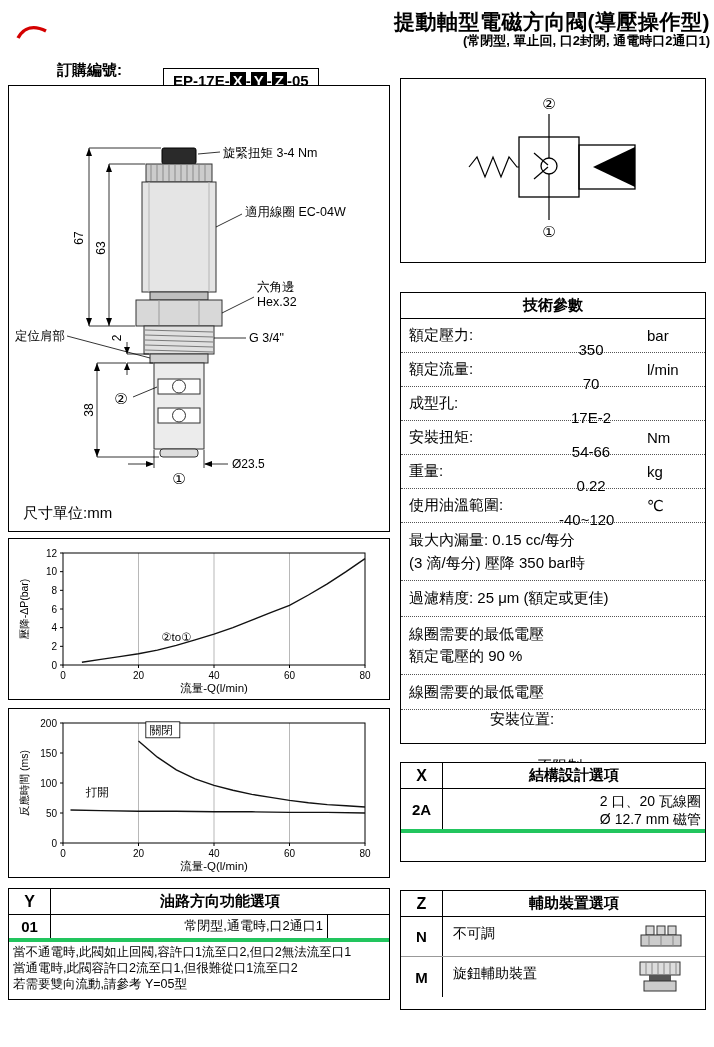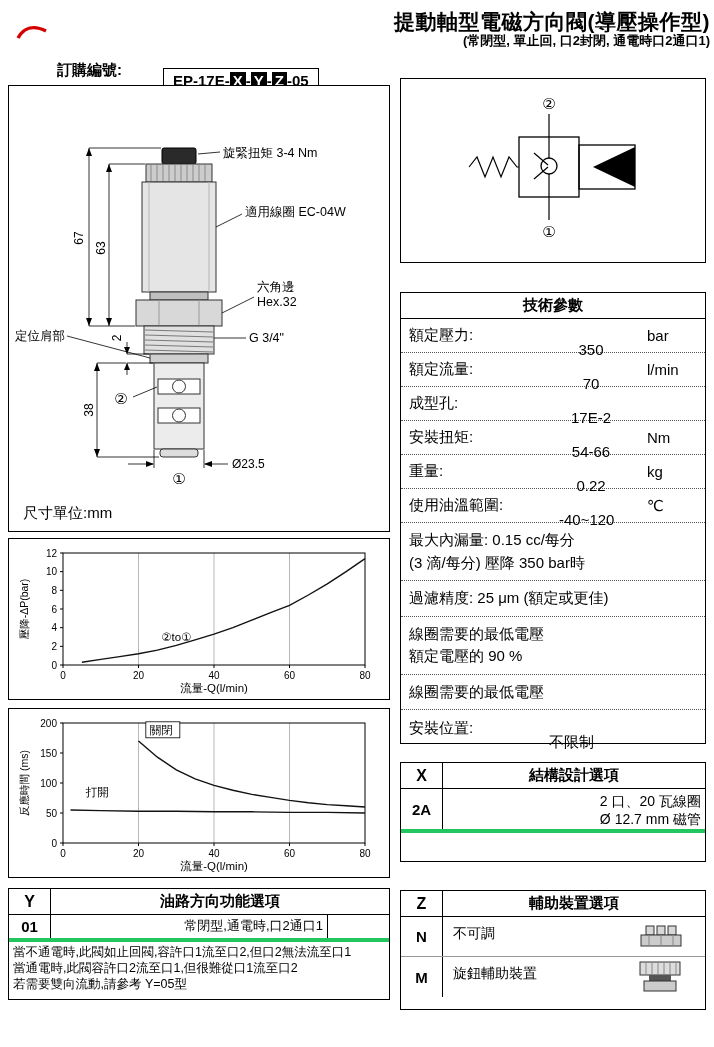--- a/index.html
+++ b/index.html
@@ -341,21 +341,21 @@
   <div class="t-block">
     <div>過濾精度:   25 μm (額定或更佳)</div>
   </div>
   <div class="t-block">
     <div>線圈需要的最低電壓</div>
     <div>額定電壓的 90 %</div>
   </div>
   <div class="t-block">
     <div>線圈需要的最低電壓</div>
   </div>
-  <div class="t-row t-last" style="height:36px;">
+  <div class="t-row t-last" style="height:36px;flex-direction:column;">
     <div class="t-label">安裝位置:</div>
     <div class="t-value" style="text-align:left;padding-left:14px;">不限制</div>
   </div>
 </div>
 
 <div class="box" style="left:400px; top:762px; width:306px; height:100px;">
   <div class="opt-head">
     <div class="opt-code">X</div>
     <div class="opt-title">結構設計選項</div>
   </div>

